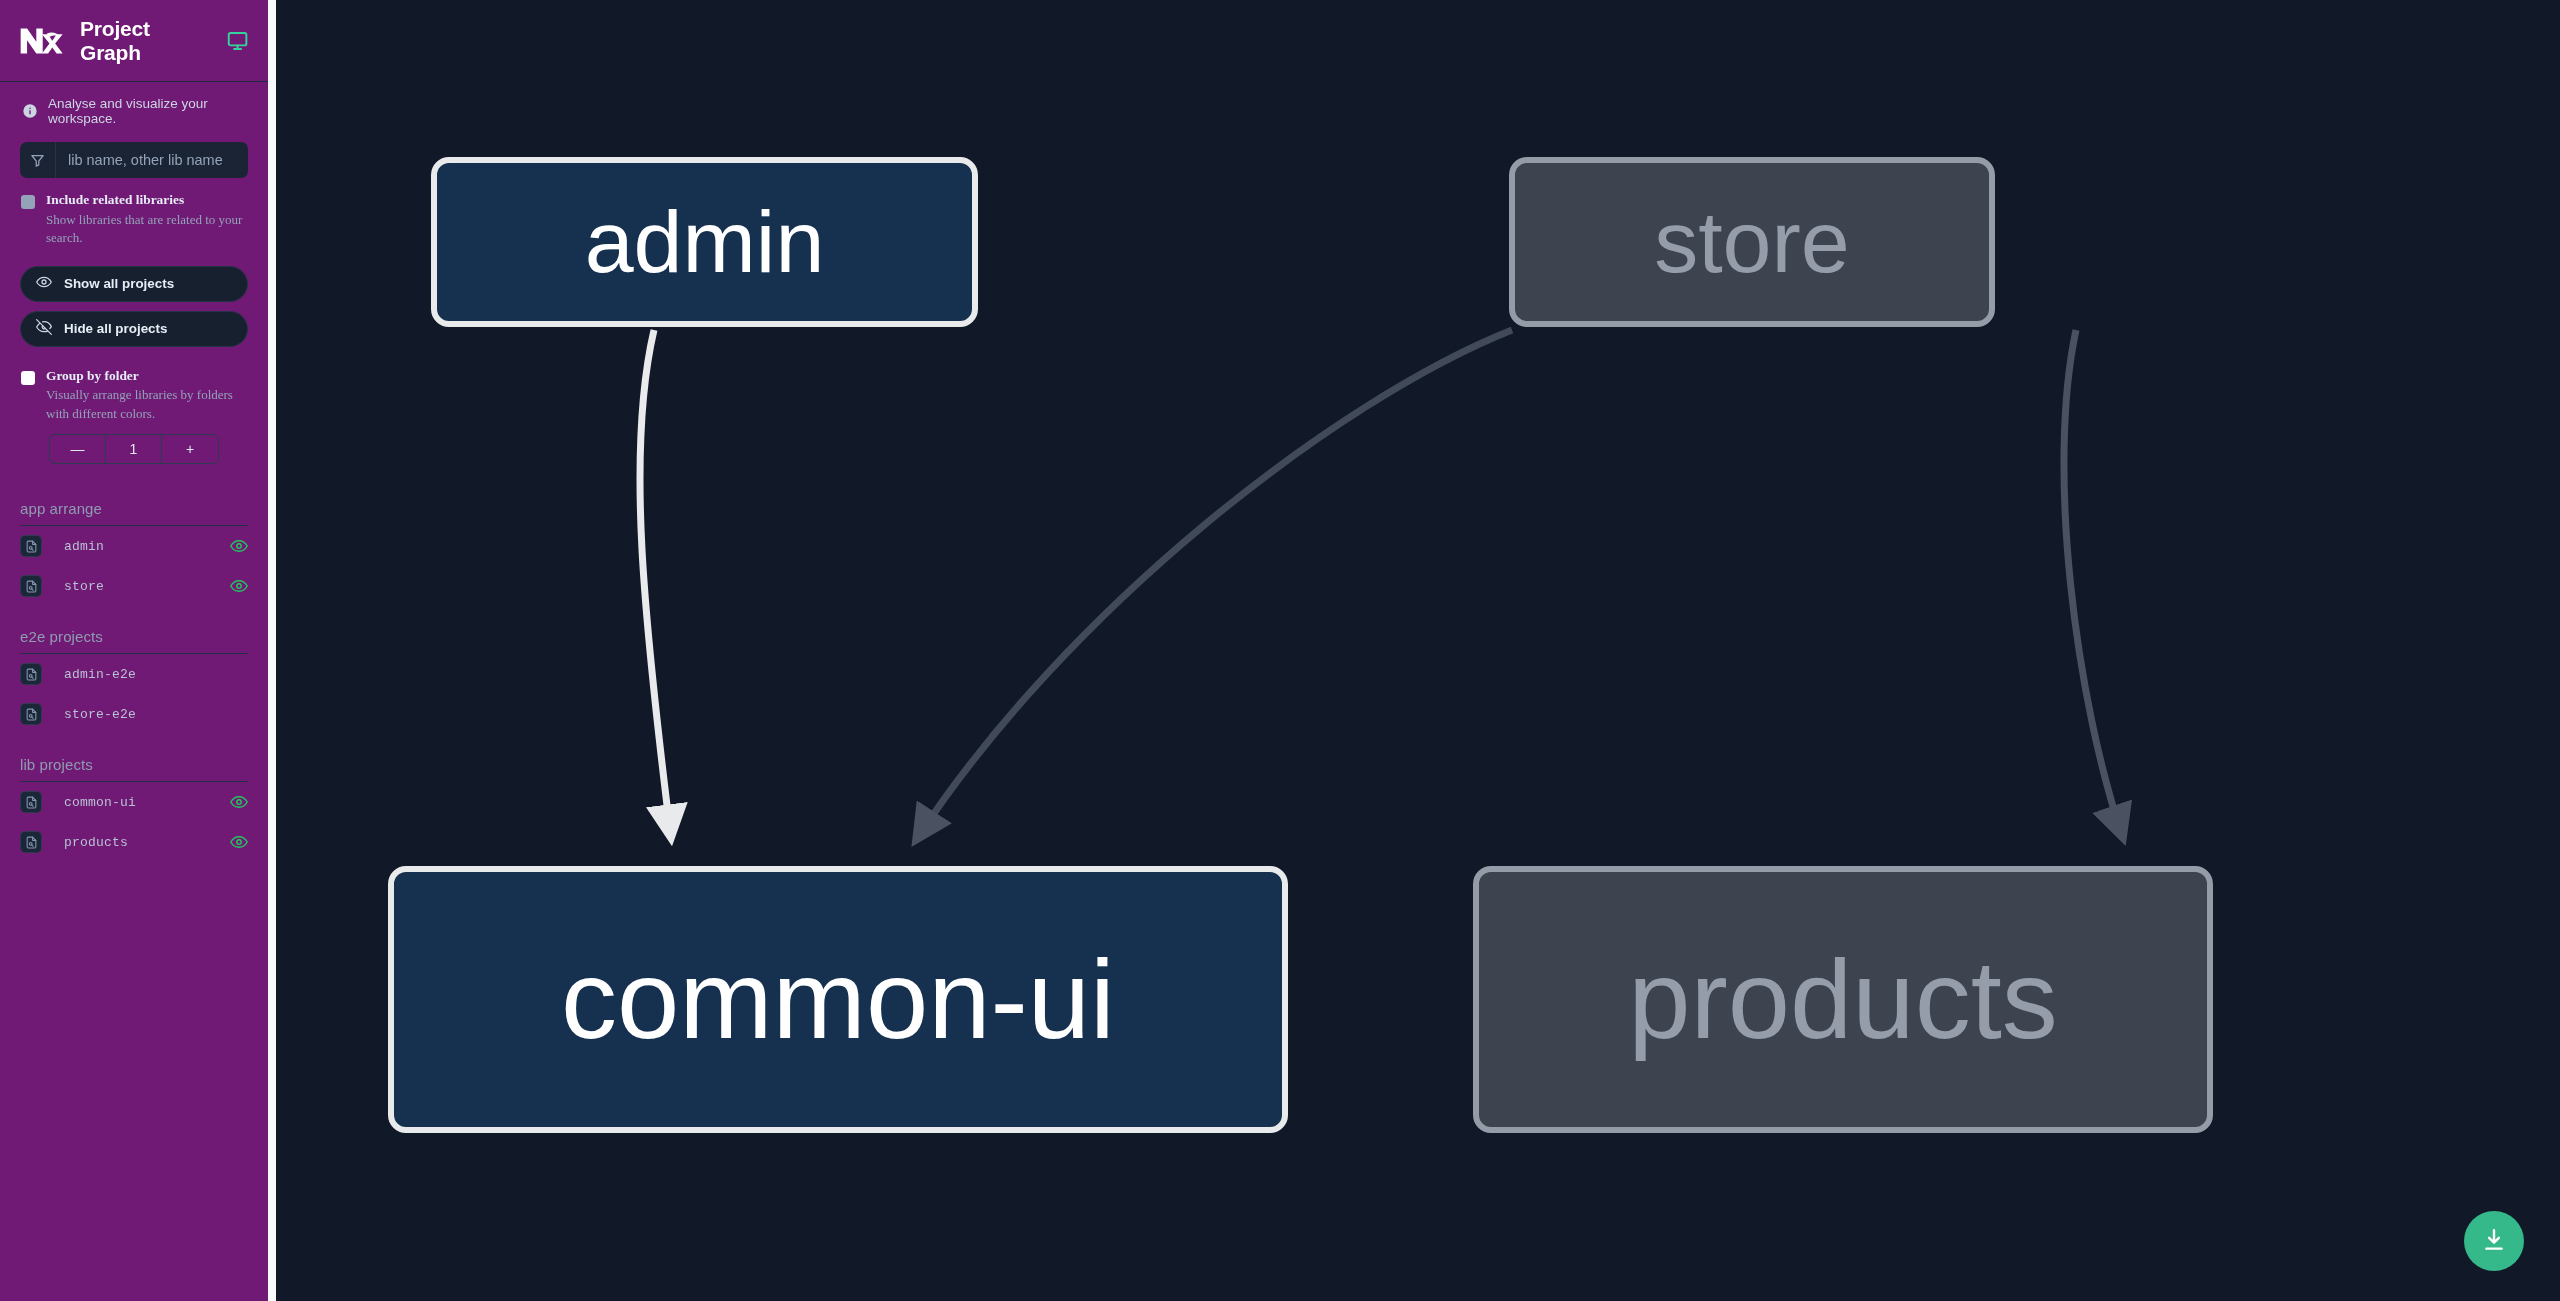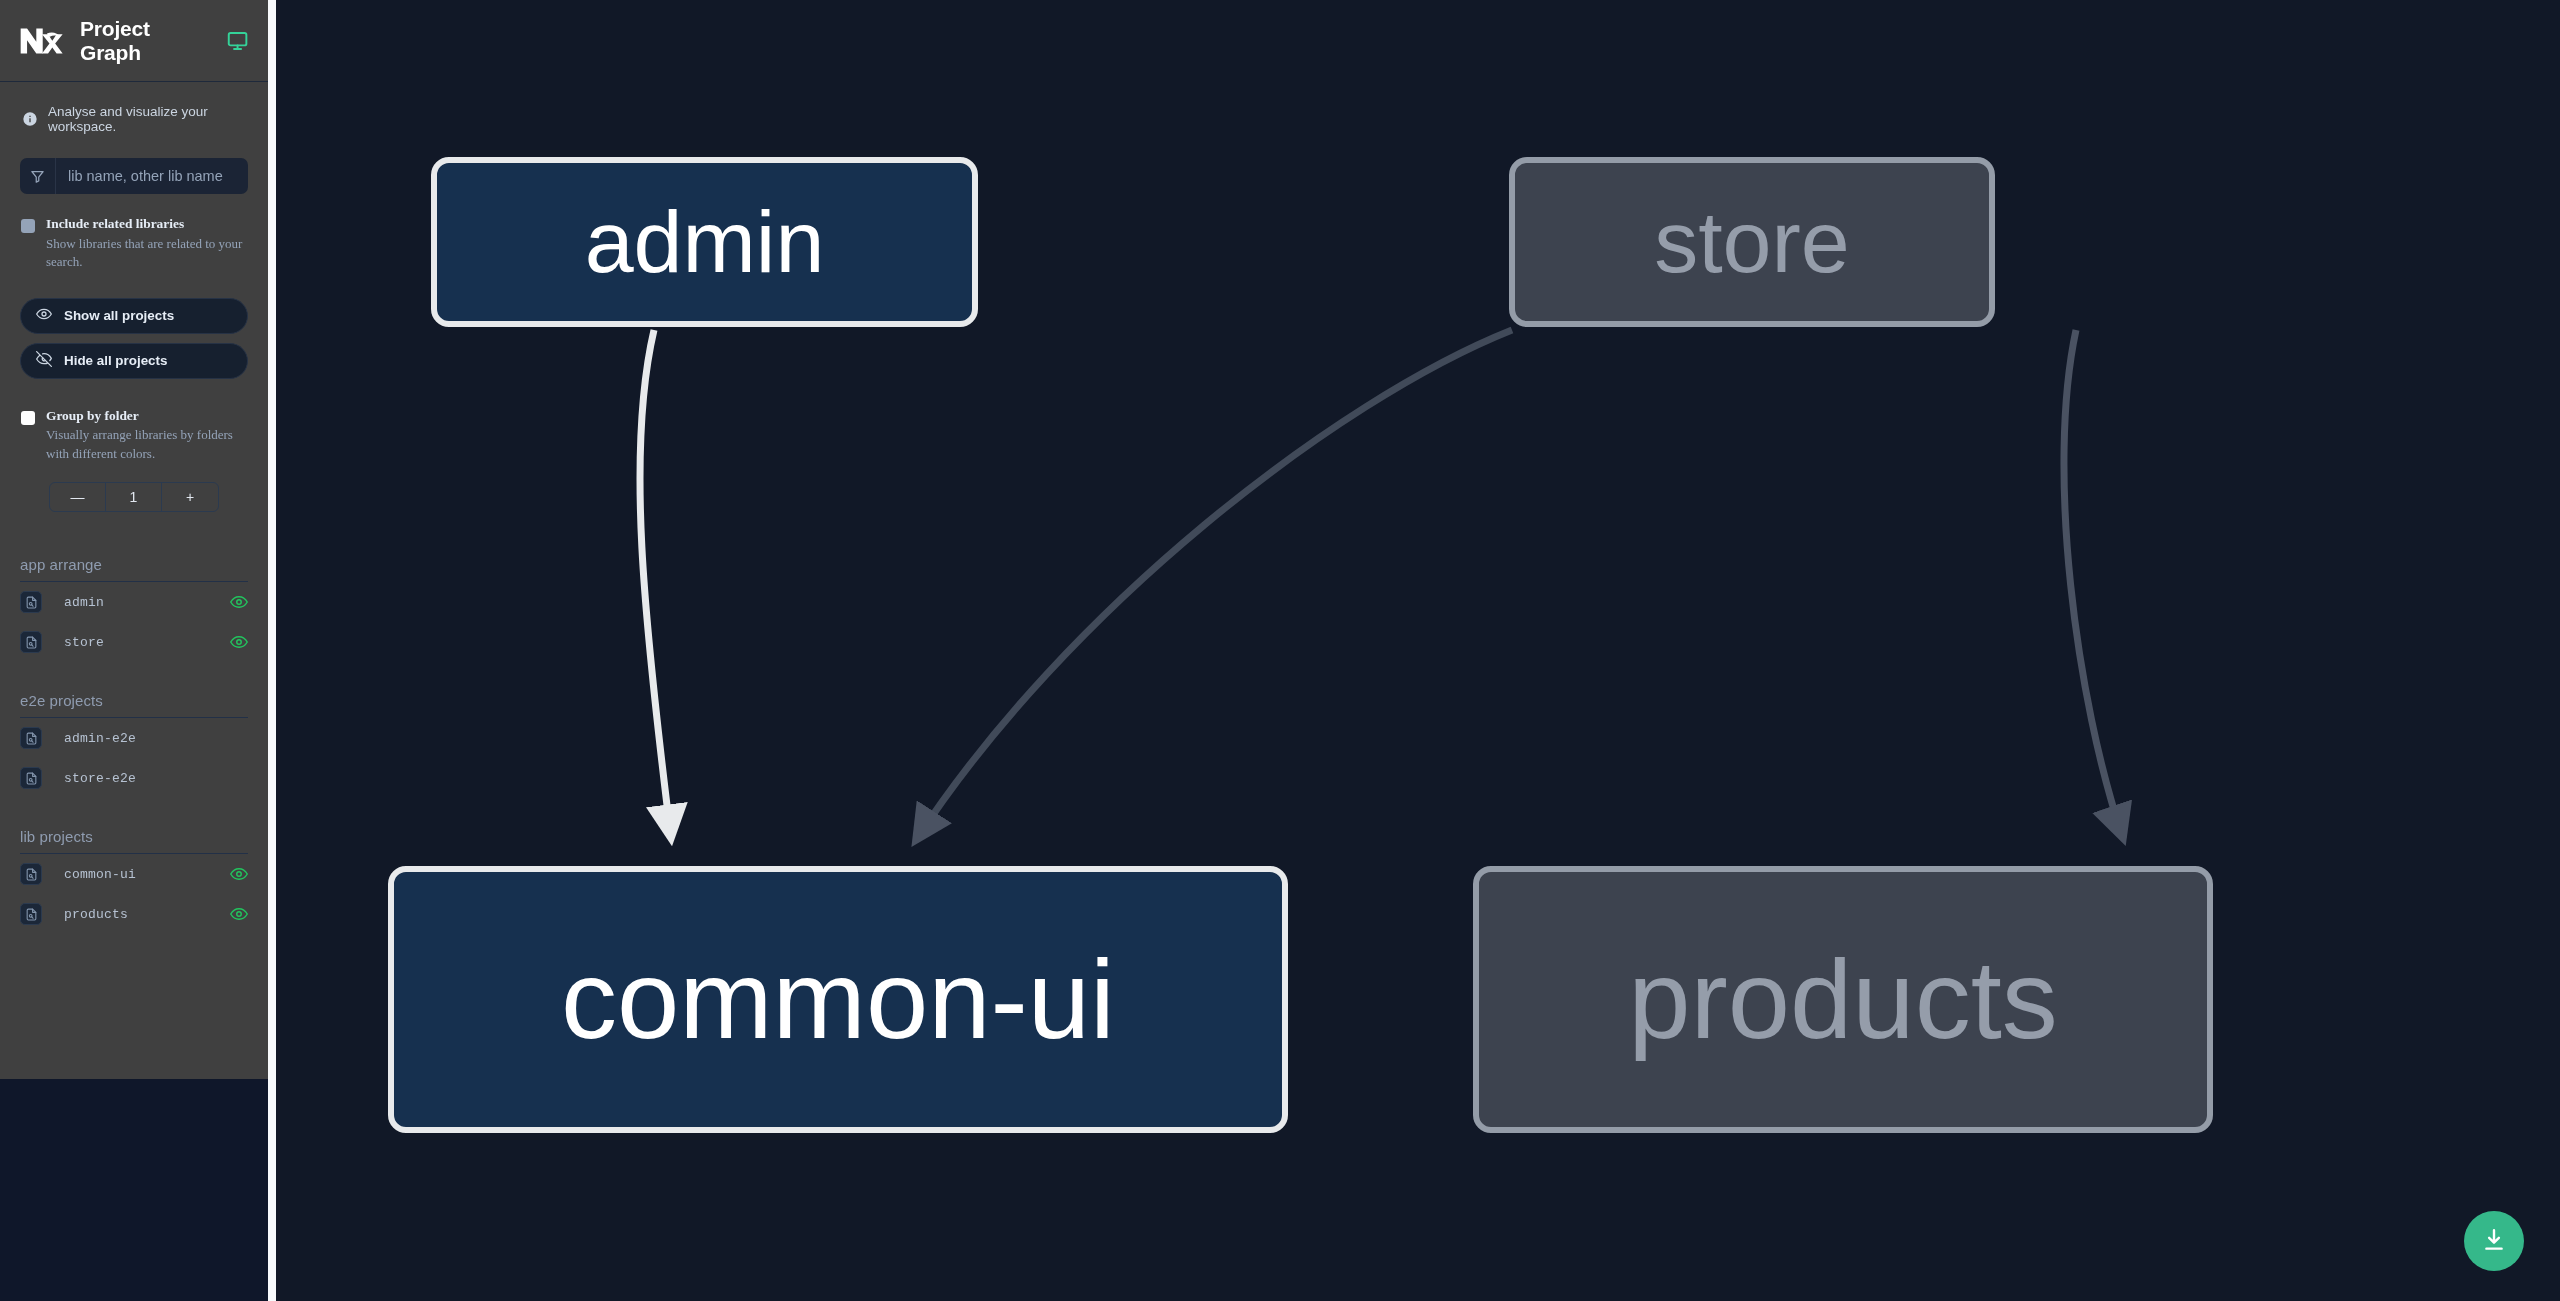--- a/index.html
+++ b/index.html
@@ -6,27 +6,26 @@
   html,body { width:2560px; height:1301px; overflow:hidden; }
   body {
     background:#0f172a;
     font-family:"Liberation Sans", sans-serif;
     color:#e2e8f0;
   }
   #app { position:relative; width:2560px; height:1301px; display:flex; }
 
   
   #sidebar {
-    width:268px; height:1079px;
-    background:#404040;
+    width:268px; height:1301px;
+    background:#701a75;
     display:flex; flex-direction:column;
     flex:0 0 268px;
     position:relative;
     z-index:5;
-    gap:8px;
   }
   #resize-handle {
     width:8px; height:1301px; flex:0 0 8px;
     background:#f8fafc;
     cursor:col-resize;
   }
 
   .sb-header {
     height:82px; display:flex; align-items:center;
     padding:0 20px; gap:16px;

